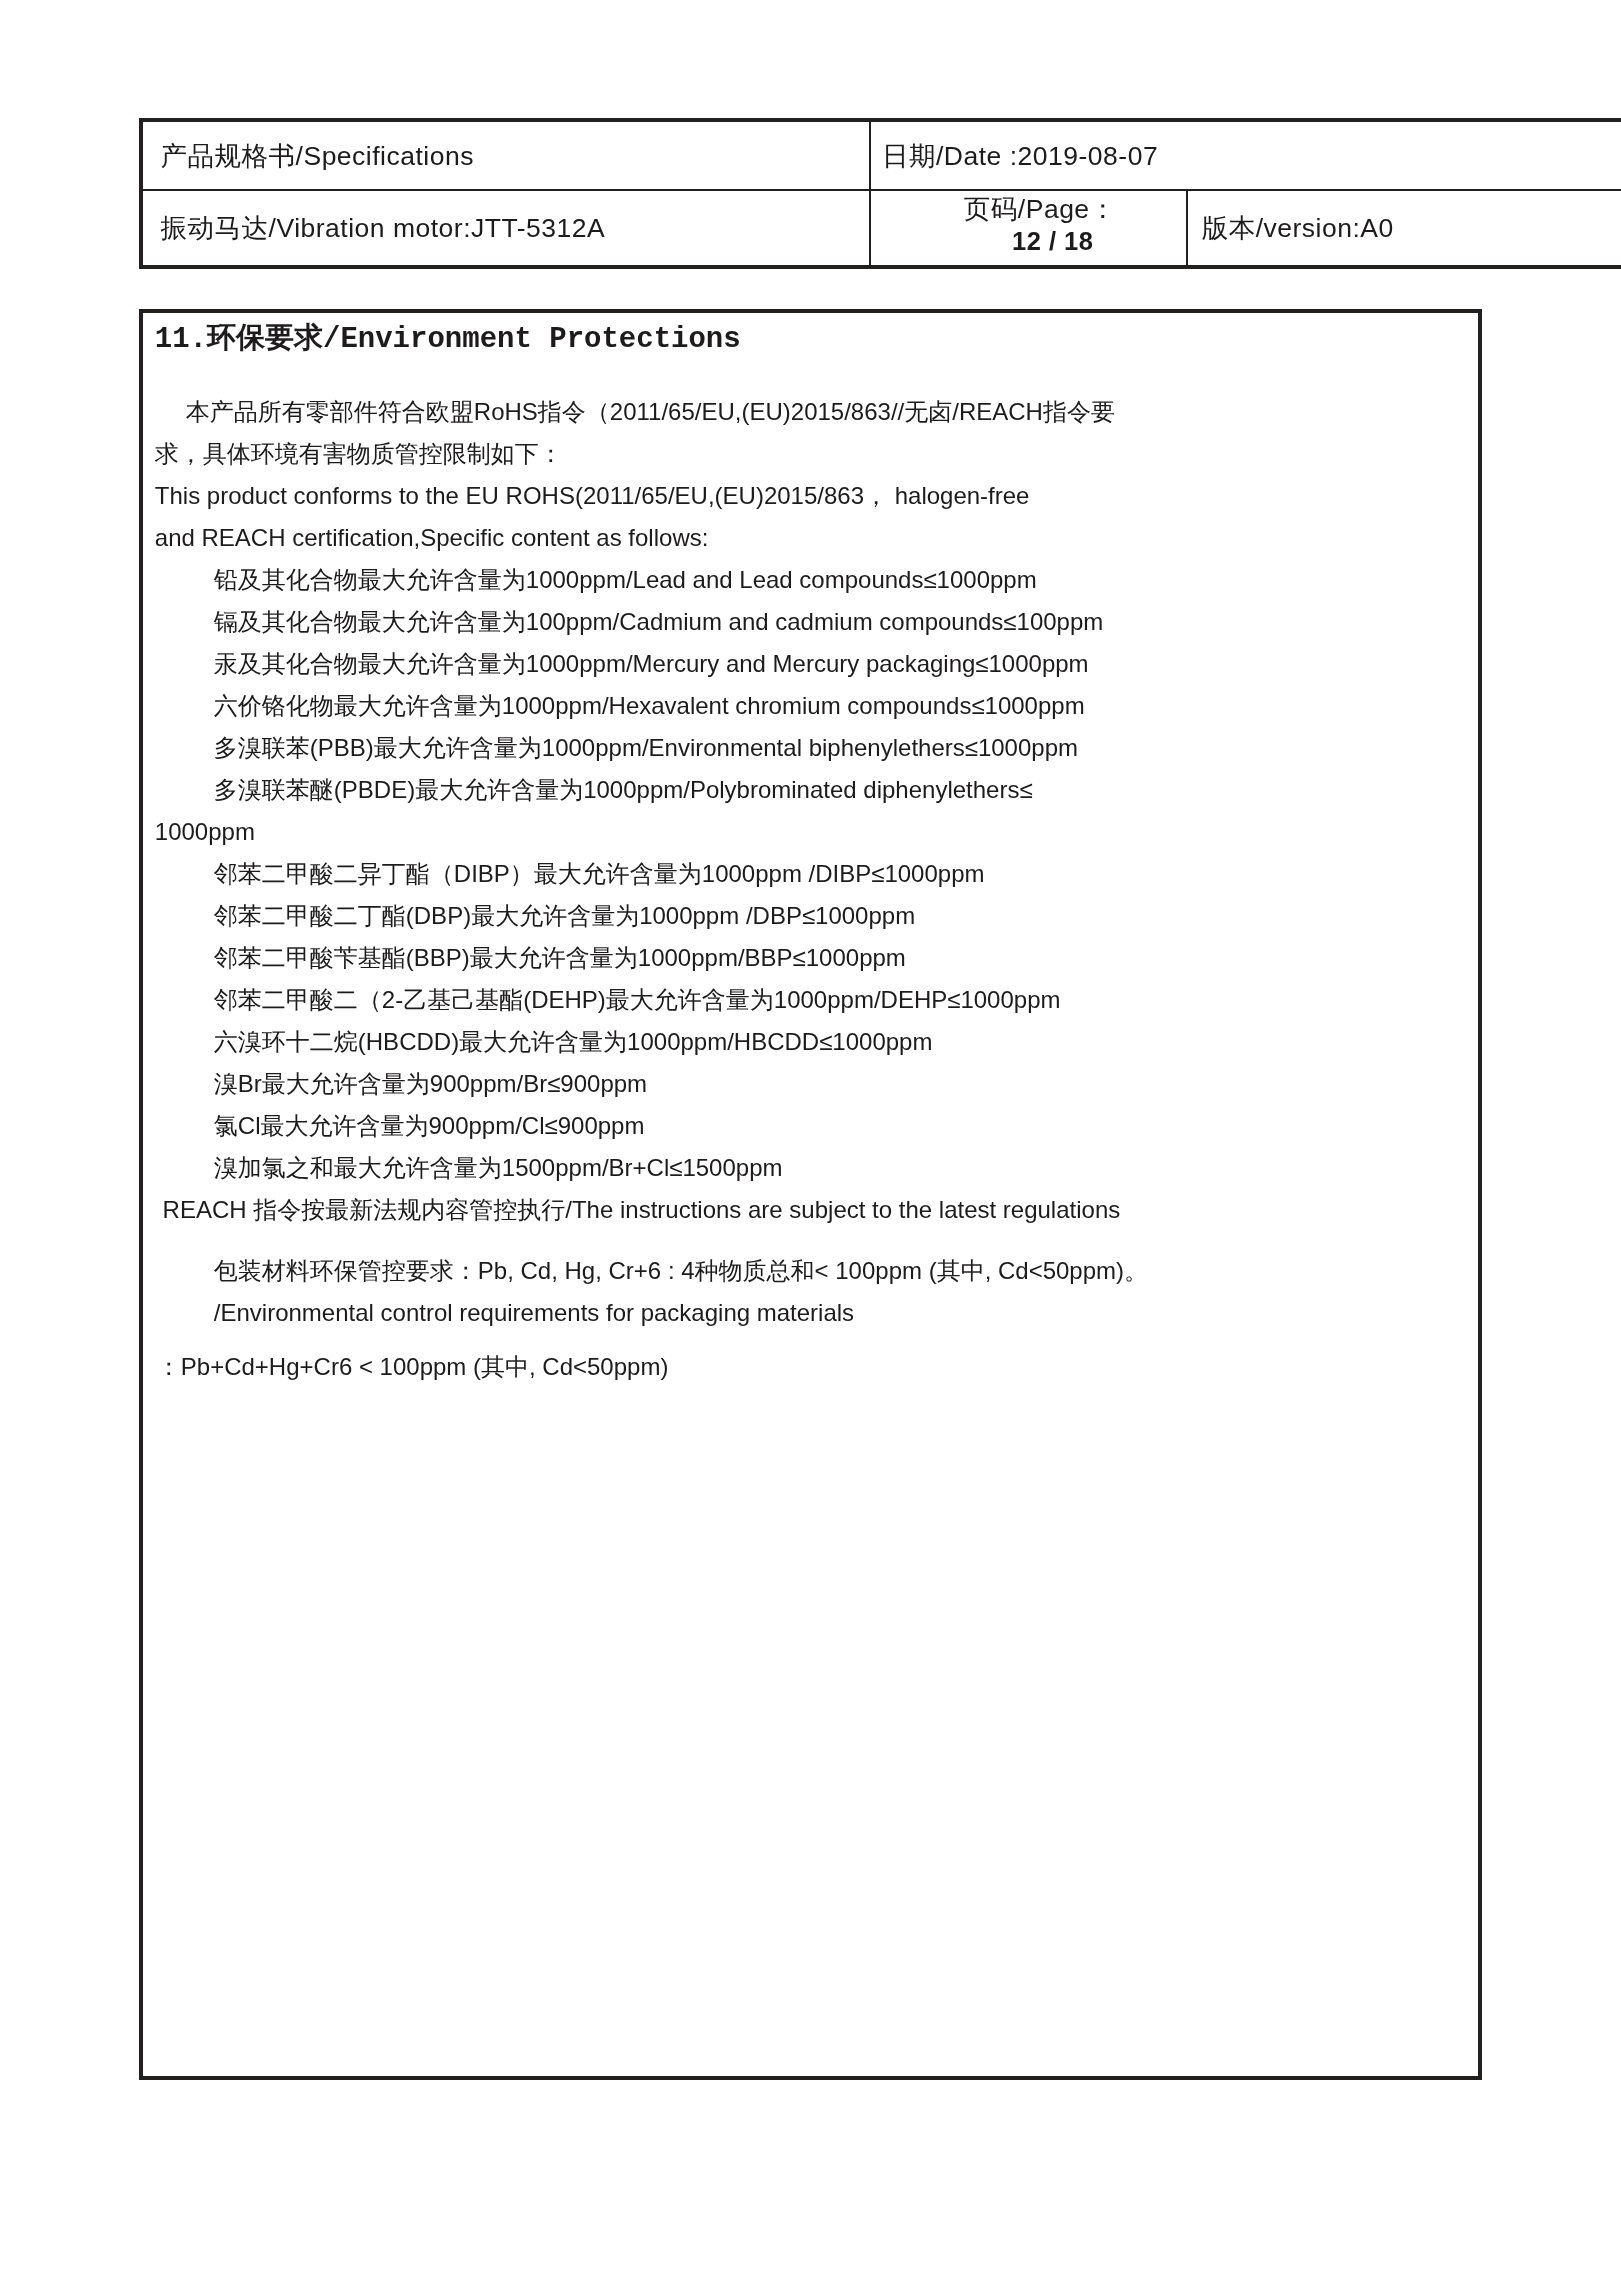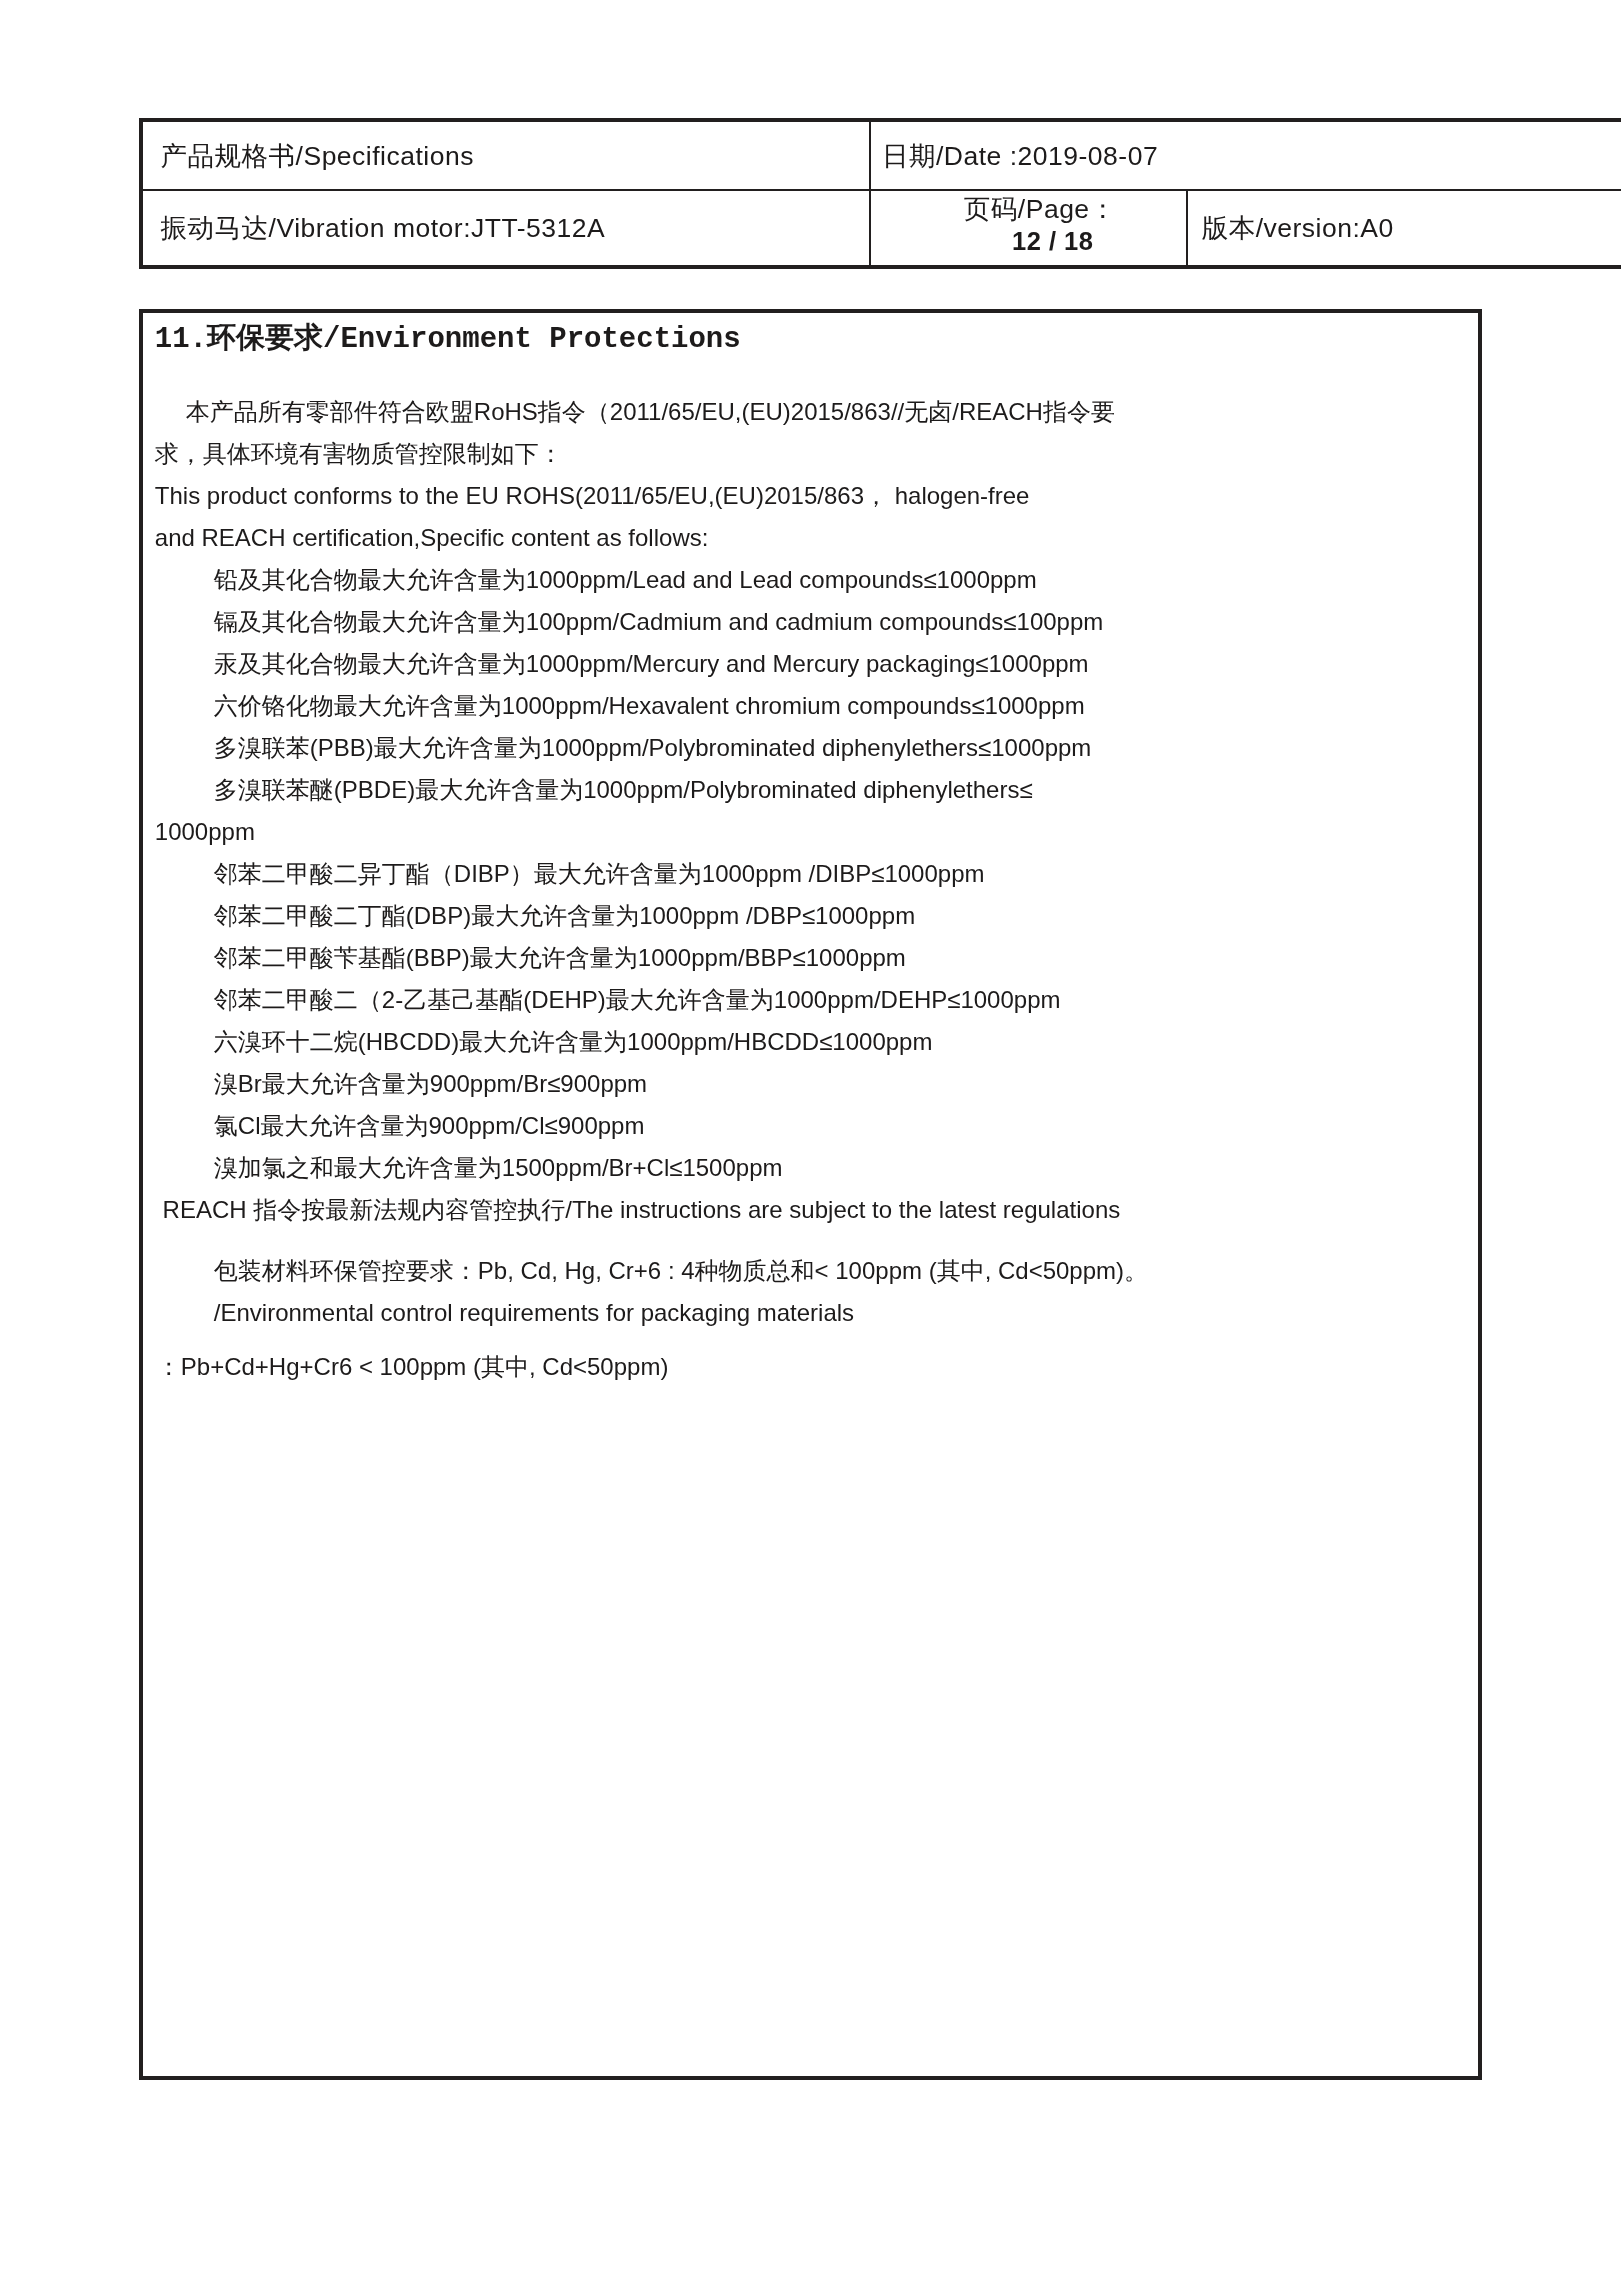--- a/index.html
+++ b/index.html
@@ -102,21 +102,21 @@
 
   <div class="ln ind-para">本产品所有零部件符合欧盟RoHS指令（2011/65/EU,(EU)2015/863//无卤/REACH指令要</div>
   <div class="ln">求，具体环境有害物质管控限制如下：</div>
   <div class="ln">This product conforms to the EU ROHS(2011/65/EU,(EU)2015/863， halogen-free</div>
   <div class="ln">and REACH certification,Specific content as follows:</div>
 
   <div class="ln ind-list">铅及其化合物最大允许含量为1000ppm/Lead and Lead compounds≤1000ppm</div>
   <div class="ln ind-list">镉及其化合物最大允许含量为100ppm/Cadmium and cadmium compounds≤100ppm</div>
   <div class="ln ind-list">汞及其化合物最大允许含量为1000ppm/Mercury and Mercury packaging≤1000ppm</div>
   <div class="ln ind-list">六价铬化物最大允许含量为1000ppm/Hexavalent chromium compounds≤1000ppm</div>
-  <div class="ln ind-list">多溴联苯(PBB)最大允许含量为1000ppm/Polybrominated diphenylethers≤1000ppm</div>
+  <div class="ln ind-list">多溴联苯(PBB)最大允许含量为1000ppm/Environmental biphenylethers≤1000ppm</div>
   <div class="ln ind-list">多溴联苯醚(PBDE)最大允许含量为1000ppm/Polybrominated diphenylethers≤</div>
   <div class="ln">1000ppm</div>
   <div class="ln ind-list">邻苯二甲酸二异丁酯（DIBP）最大允许含量为1000ppm /DIBP≤1000ppm</div>
   <div class="ln ind-list">邻苯二甲酸二丁酯(DBP)最大允许含量为1000ppm /DBP≤1000ppm</div>
   <div class="ln ind-list">邻苯二甲酸苄基酯(BBP)最大允许含量为1000ppm/BBP≤1000ppm</div>
   <div class="ln ind-list">邻苯二甲酸二（2-乙基己基酯(DEHP)最大允许含量为1000ppm/DEHP≤1000ppm</div>
   <div class="ln ind-list">六溴环十二烷(HBCDD)最大允许含量为1000ppm/HBCDD≤1000ppm</div>
   <div class="ln ind-list">溴Br最大允许含量为900ppm/Br≤900ppm</div>
   <div class="ln ind-list">氯Cl最大允许含量为900ppm/Cl≤900ppm</div>
   <div class="ln ind-list">溴加氯之和最大允许含量为1500ppm/Br+Cl≤1500ppm</div>

